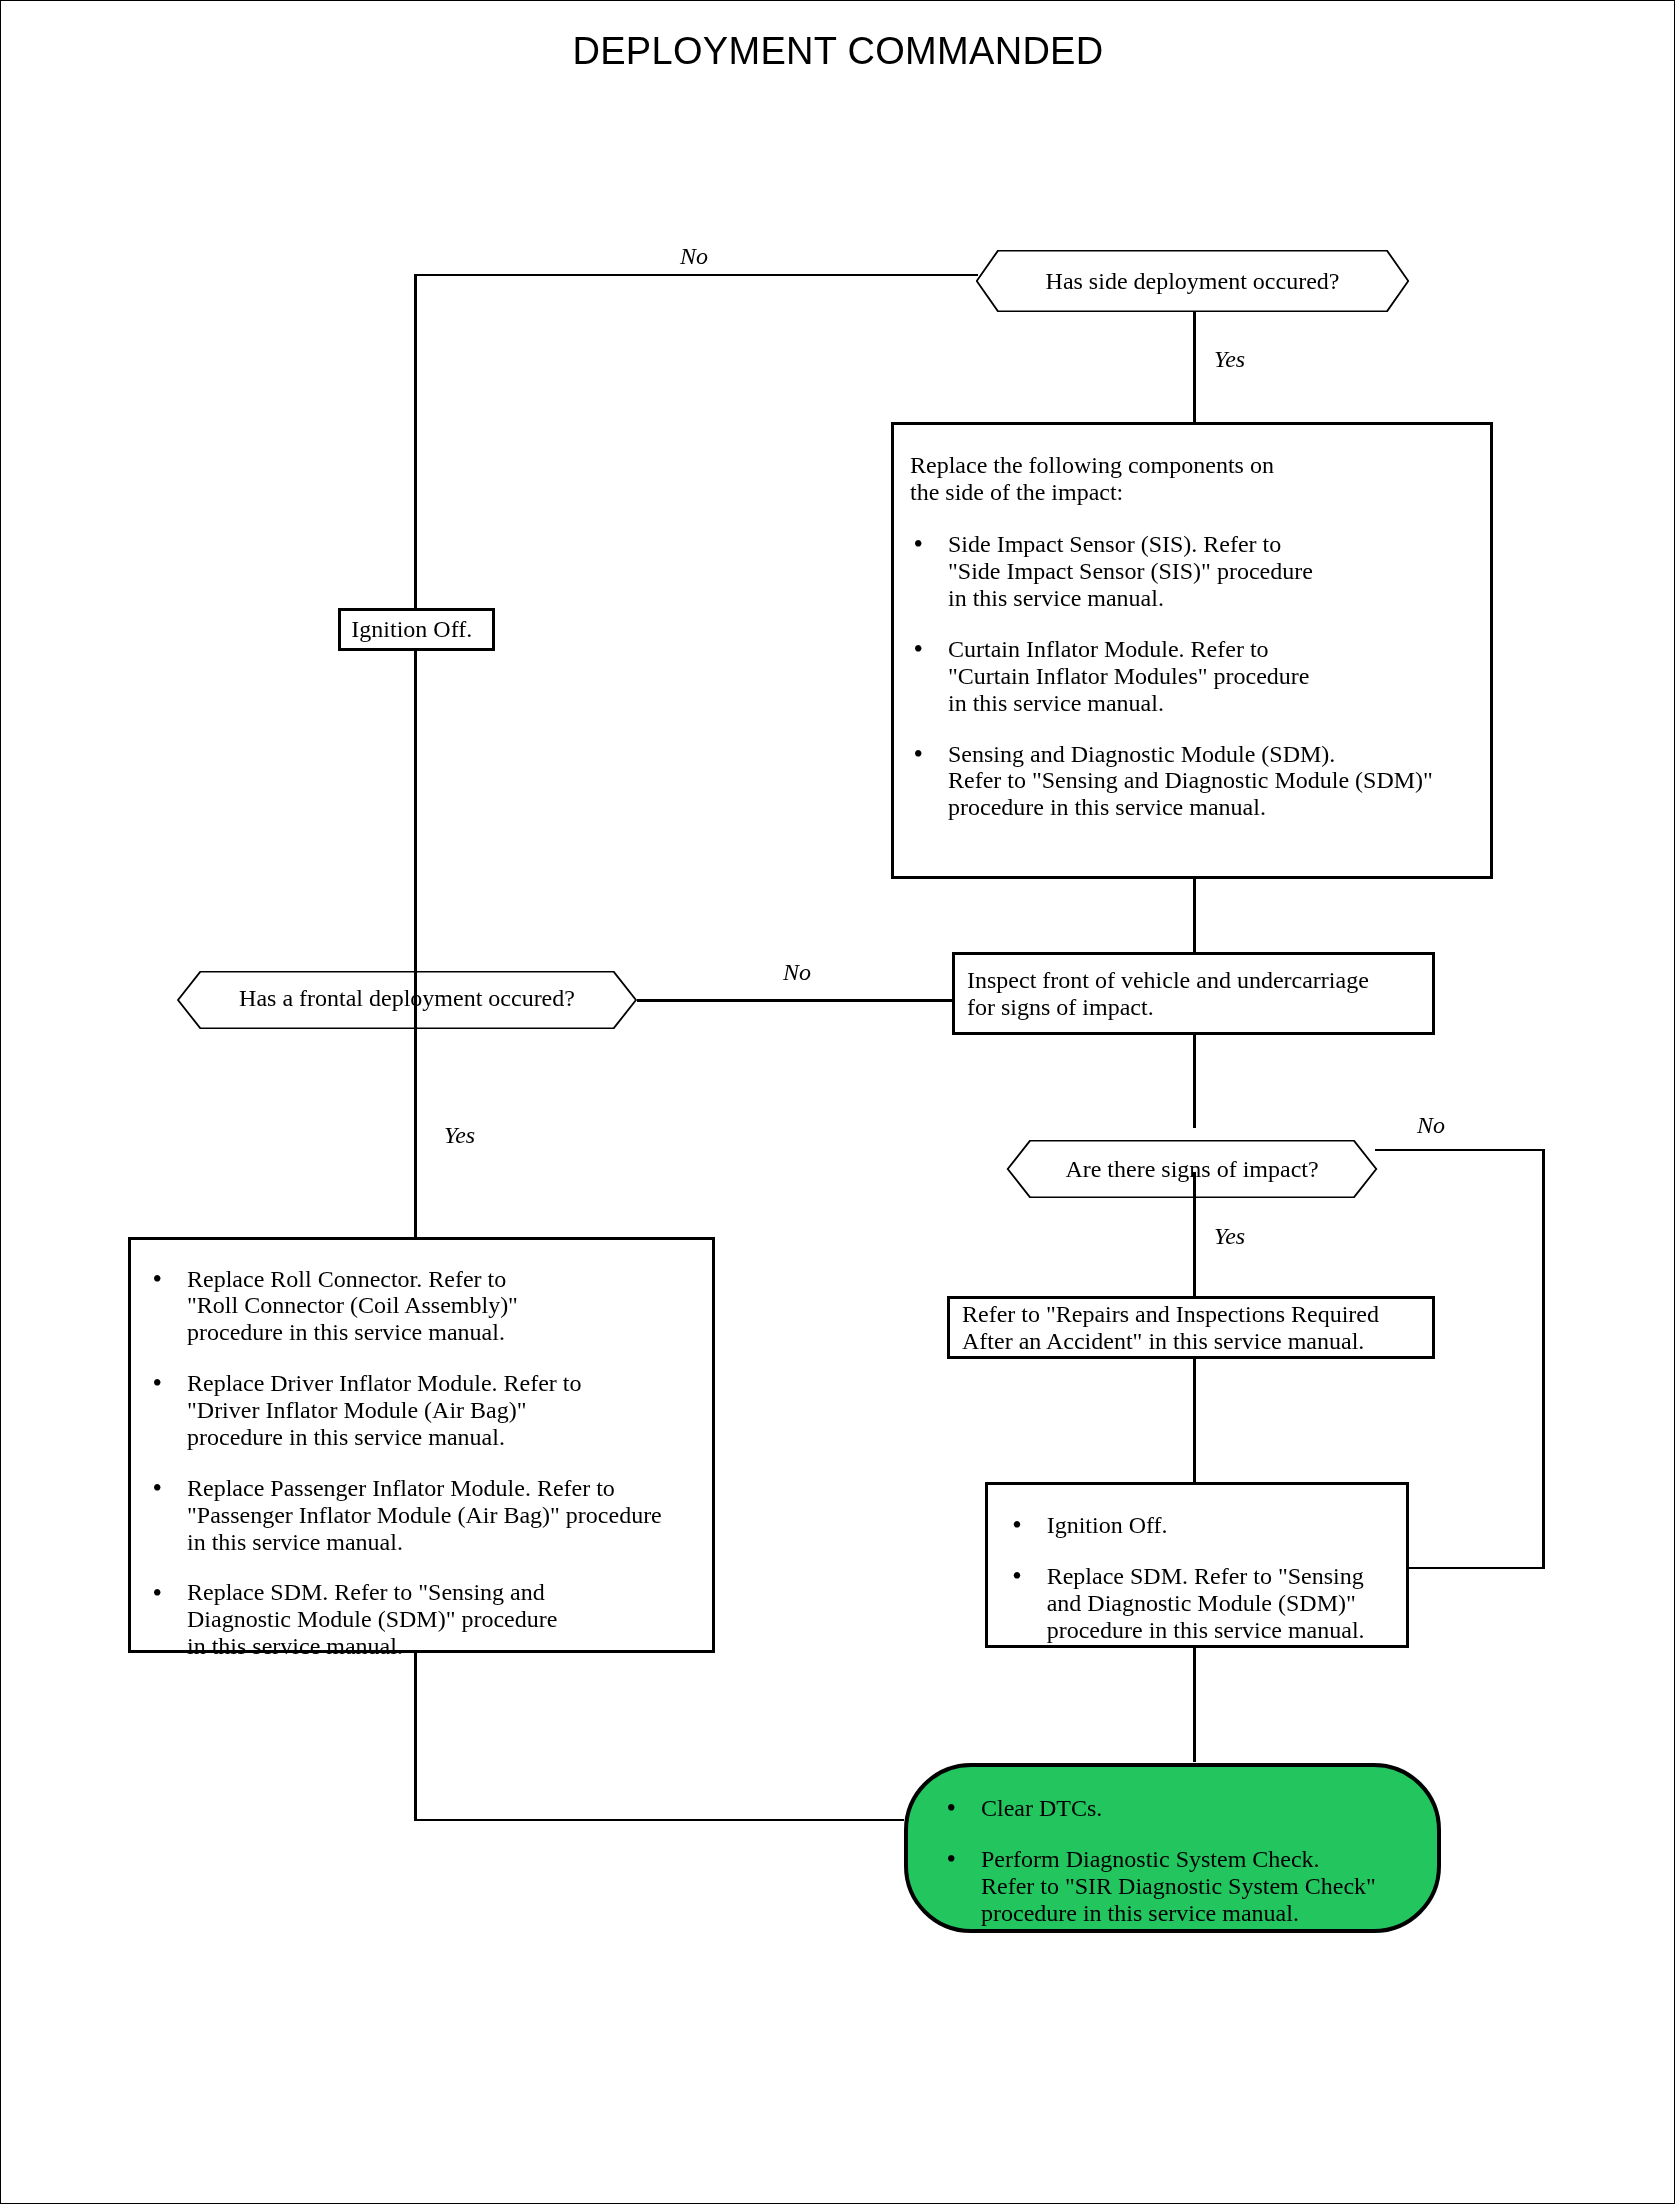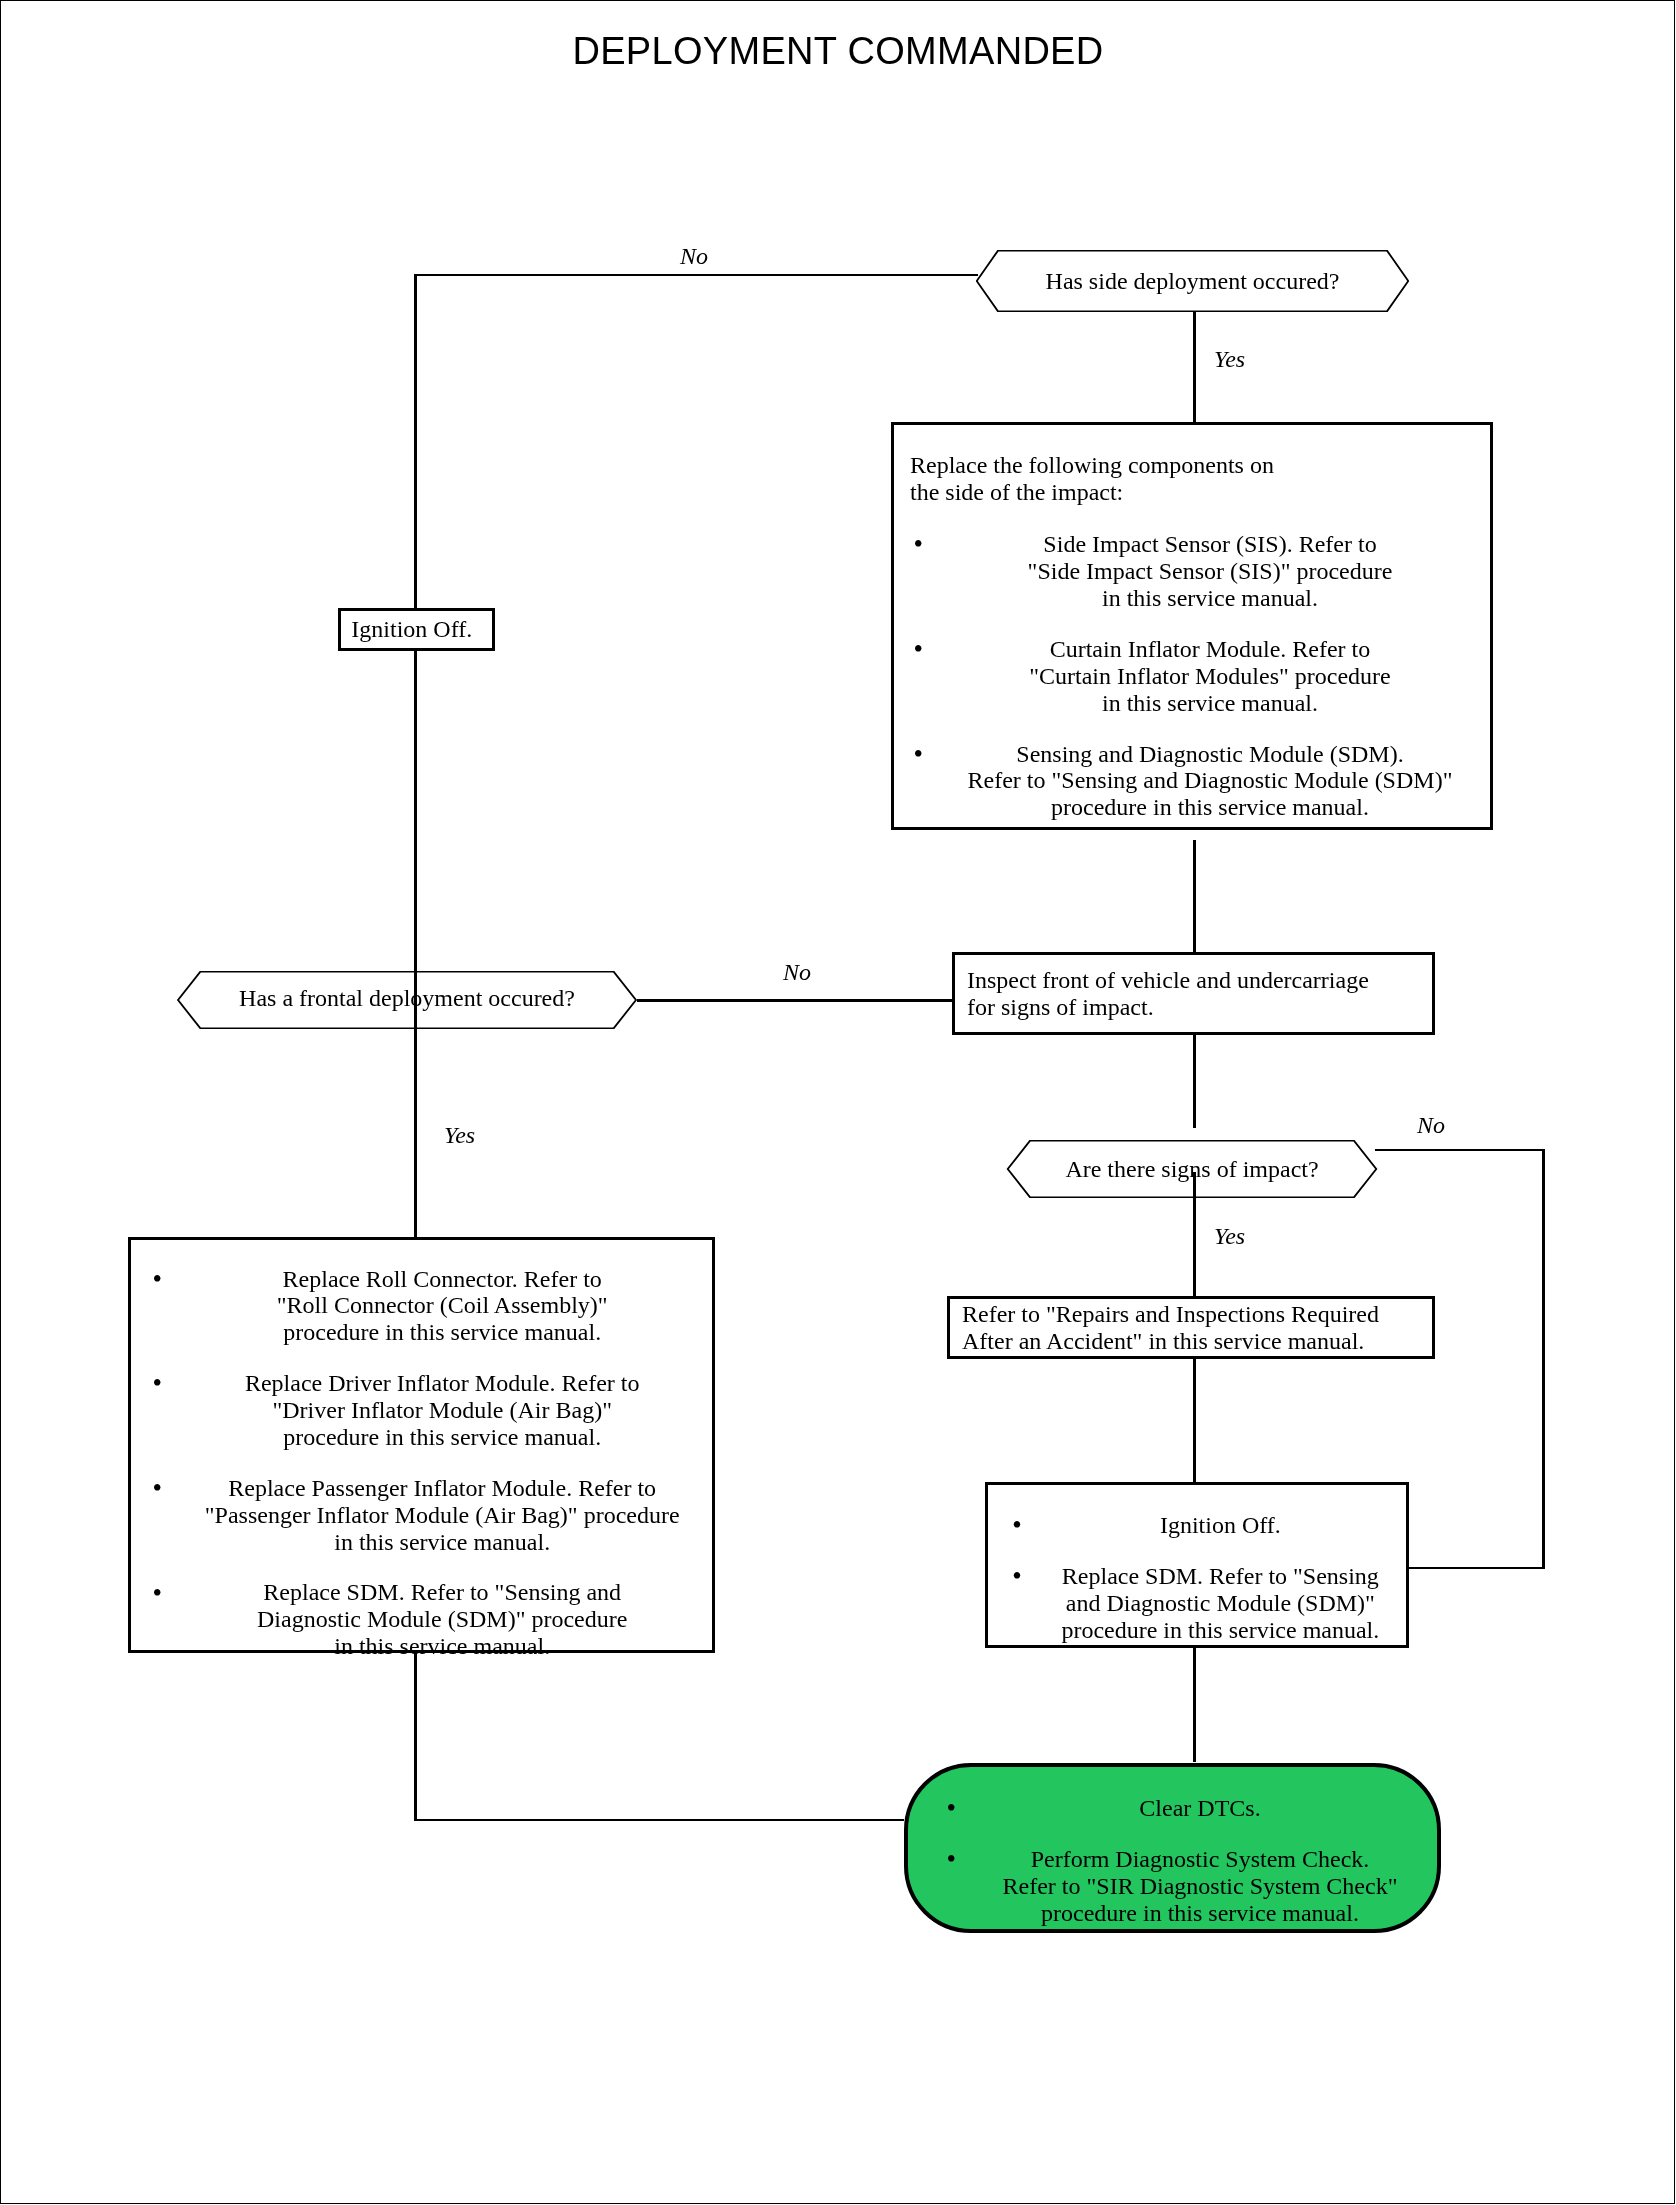--- a/index.html
+++ b/index.html
@@ -80,21 +80,20 @@
     justify-content: center;
     font-size: 24px;
     line-height: 1;
   }
 
   
   ul.blist {
     list-style: none;
     margin: 0;
     padding: 0;
-    text-align: center;
   }
   ul.blist > li {
     position: relative;
     padding-left: 38px;
     font-size: 24px;
     line-height: 1.12;
     white-space: pre-line;
     margin-bottom: 24px;
   }
   ul.blist > li:last-child { margin-bottom: 0; }
@@ -162,21 +161,21 @@
     <div class="hexlabel">Has side deployment occured?</div>
   </div>
 
   <div class="elabel" style="left:680px; top:244px;">No</div>
   <div class="elabel" style="left:1214px; top:347px;">Yes</div>
 
   <div class="node boxnode" style="left:338px; top:608px; width:157px; height:43px; display:flex; align-items:center;">
     <div class="ntext" style="padding-left:10.3px;">Ignition Off.</div>
   </div>
 
-  <div class="node boxnode" style="left:891px; top:422px; width:602px; height:408px; padding:27px 18px 0 16px;">
+  <div class="node boxnode" style="left:891px; top:422px; width:602px; height:457px; padding:27px 18px 0 16px;">
     <div class="ntext" style="margin-bottom:25.5px;">Replace the following components on
 the side of the impact:</div>
     <ul class="blist">
       <li>Side Impact Sensor (SIS).  Refer to
 "Side Impact Sensor (SIS)" procedure
 in this service manual.</li>
       <li>Curtain Inflator Module.  Refer to
 "Curtain Inflator Modules" procedure
 in this service manual.</li>
       <li>Sensing and Diagnostic Module (SDM).

